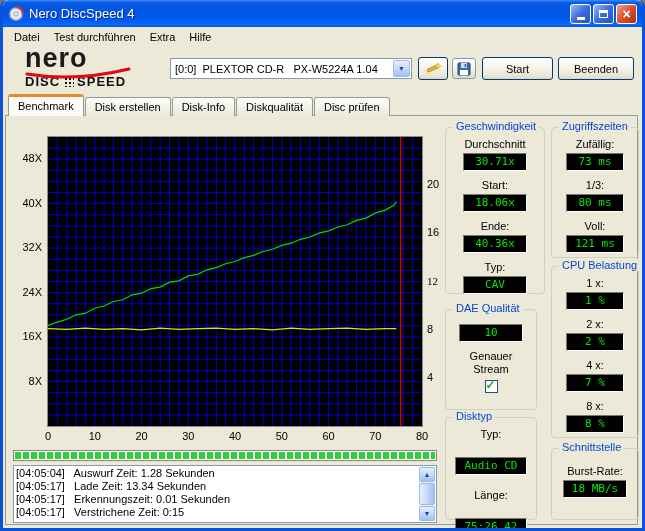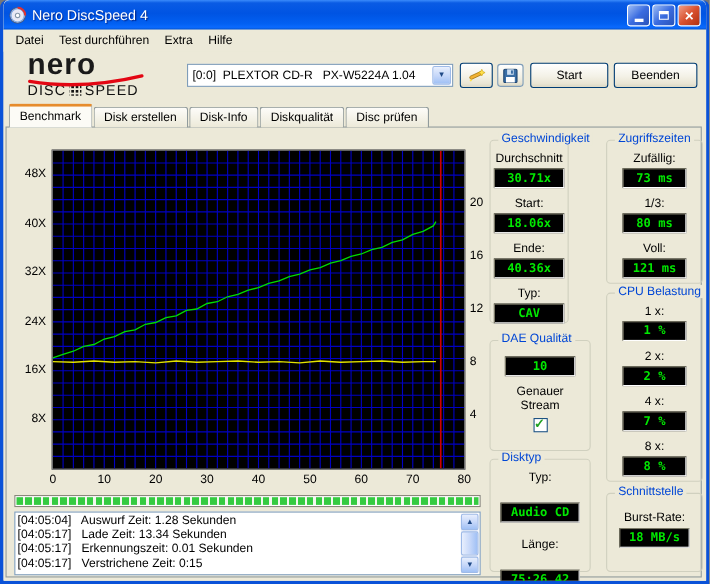--- a/index.html
+++ b/index.html
@@ -18,21 +18,21 @@
   .glyph-max{width:9px;height:8px;border:1px solid #fff;border-top:3px solid #fff;box-sizing:border-box;}
   .glyph-x{color:#fff;font-size:14px;font-weight:bold;line-height:18px;}
   
   .menubar{position:absolute;left:0;top:27px;width:639px;height:20px;background:#ECE9D8;display:flex;align-items:center;padding-left:4px;box-sizing:border-box;}
   .menuitem{font-size:11px;color:#000;padding:2px 7px;}
   
   .logo{position:absolute;left:22px;top:46px;width:130px;height:46px;}
   .logo-nero{font-size:27px;font-weight:bold;color:#1a1a1a;letter-spacing:1px;line-height:24px;}
   .logo-swoosh{position:absolute;left:0;top:20px;}
   .logo-row{display:flex;align-items:center;margin-top:4px;}
-  .logo-disc,.logo-speed{font-size:13px;font-weight:normal;color:#111;letter-spacing:1px;}
+  .logo-disc,.logo-speed{font-size:13px;font-weight:bold;color:#111;letter-spacing:1px;}
   .dots{width:11px;height:11px;margin:0 3px;background-image:radial-gradient(#111 1.2px,transparent 1.3px);background-size:4px 4px;background-position:1px 1px;}
   
   .combo{position:absolute;left:167px;top:58px;width:242px;height:21px;background:#fff;border:1px solid #7F9DB9;box-sizing:border-box;display:flex;align-items:center;}
   .combo .txt{flex:1;font-size:11px;color:#000;padding-left:4px;white-space:pre;overflow:hidden;}
   .combo .arrowbtn{width:17px;height:17px;margin:1px;border:1px solid #9EBAE8;border-radius:2px;box-sizing:border-box;
     background:linear-gradient(#E8EFFD,#C4D6F9 55%,#9FC0F5);display:flex;align-items:center;justify-content:center;color:#204a87;font-size:7px;}
   .xpbtn{position:absolute;box-sizing:border-box;border:1px solid #003C74;border-radius:3px;color:#000;
     background:linear-gradient(180deg,#fff,#f3f1e6 55%,#e9e5d4 85%,#dcd8c4);font-size:11px;
     display:flex;align-items:center;justify-content:center;}
   
@@ -59,21 +59,21 @@
   .logline{font-size:11px;line-height:13px;color:#000;white-space:pre;}
   .scrollbar{position:absolute;right:1px;top:1px;width:16px;bottom:1px;background:#EDF0F8;}
   .sbtn{position:absolute;left:0;width:16px;height:15px;border:1px solid #9EBAE8;border-radius:2px;box-sizing:border-box;
     background:linear-gradient(#E8EFFD,#C4D6F9 55%,#9FC0F5);display:flex;align-items:center;justify-content:center;font-size:7px;color:#204a87;}
   .sthumb{position:absolute;left:0;width:16px;border:1px solid #9EBAE8;border-radius:2px;box-sizing:border-box;
     background:linear-gradient(90deg,#E8EFFD,#C4D6F9 55%,#9FC0F5);}
   
   .group{position:absolute;border:1px solid #D0D0BF;border-radius:4px;box-sizing:border-box;z-index:2;}
   .gtitle{position:absolute;top:-8px;left:7px;background:#ECE9D8;padding:0 3px;color:#0046D5;font-size:11px;white-space:nowrap;}
   .plabel{font-size:11px;color:#000;text-align:center;margin-top:2px;line-height:13px;}
-  .lcd{background:#000;color:#00E800;font-family:"DejaVu Sans Mono",monospace;font-weight:bold;font-size:11px;
+  .lcd{background:#000;color:#00E800;font-family:"DejaVu Sans Mono",monospace;font-weight:normal;font-size:11px;
     text-align:center;height:16px;line-height:16px;margin:2px auto 8px;
     border-top:1px solid #7a7866;border-left:1px solid #7a7866;border-bottom:1px solid #fff;border-right:1px solid #fff;}
   .w62{width:62px;} .w56{width:56px;} .w70{width:70px;margin-top:16px;}
   .checkbox{width:13px;height:13px;background:#fff;border:1px solid #1D5281;margin:4px auto 0;position:relative;box-sizing:border-box;}
   .checkbox .mark{position:absolute;left:0px;top:-3px;color:#21A121;font-size:12px;font-weight:bold;}
 </style>
 </head>
 <body>
 
 <div id="window">
@@ -227,21 +227,21 @@
           <line x1="0" y1="22.230769230769226" x2="374" y2="22.230769230769226" stroke="#0000C4" stroke-width="1"></line>
           <line x1="0" y1="11.115384615384585" x2="374" y2="11.115384615384585" stroke="#0000C4" stroke-width="1"></line>
           <line x1="352.68199999999996" y1="0" x2="352.68199999999996" y2="289" stroke="#CC0000" stroke-width="1.5"></line>
           <polyline points="0.0,188.4 9.3,185.1 18.7,182.3 28.1,177.8 37.4,176.2 46.8,171.2 56.1,169.0 65.5,164.5 74.8,162.8 84.2,157.8 93.5,156.2 102.9,151.7 112.2,150.1 121.5,145.1 130.9,143.9 140.3,138.9 149.6,137.3 158.9,132.8 168.3,130.6 177.7,126.7 187.0,124.5 196.3,120.6 205.7,118.4 215.0,114.5 224.4,112.3 233.8,108.4 243.1,106.2 252.5,102.3 261.8,100.0 271.1,96.1 280.5,93.9 289.9,90.0 299.2,87.8 308.6,83.4 317.9,81.1 327.3,76.1 336.6,73.4 345.9,68.4 348.3,64.5" fill="none" stroke="#00DC00" stroke-width="1.2"></polyline>
           <polyline points="0.0,191.7 18.7,192.3 37.4,191.2 56.1,192.3 74.8,191.7 93.5,192.9 112.2,191.2 130.9,192.3 149.6,191.7 168.3,191.2 187.0,192.3 205.7,191.7 224.4,192.9 243.1,191.2 261.8,192.3 280.5,191.7 299.2,191.2 317.9,192.3 336.6,191.7 348.3,191.7" fill="none" stroke="#E2E200" stroke-width="1.2"></polyline>
         </svg>
     </div>
     <div id="ylab-right">
         <div class="ytickR" style="top: 54.1667px;">20</div>
         <div class="ytickR" style="top: 102.333px;">16</div>
-        <div class="ytickR" style="top: 150.5px;">12</div>
+        <div class="ytickR" style="top: 150.5px; font-family: Liberation Serif, serif;">12</div>
         <div class="ytickR" style="top: 198.667px;">8</div>
         <div class="ytickR" style="top: 246.833px;">4</div>
       </div>
     <div id="xlab">
         <div class="xtick" style="left: 24px;">0</div>
         <div class="xtick" style="left: 70.75px;">10</div>
         <div class="xtick" style="left: 117.5px;">20</div>
         <div class="xtick" style="left: 164.25px;">30</div>
         <div class="xtick" style="left: 211px;">40</div>
         <div class="xtick" style="left: 257.75px;">50</div>
@@ -262,21 +262,21 @@
       <div class="logline">[04:05:17]   Erkennungszeit: 0.01 Sekunden</div>
       <div class="logline">[04:05:17]   Verstrichene Zeit: 0:15</div>
     </div>
     <div class="scrollbar">
       <div class="sbtn" style="top:0;">▲</div>
       <div class="sthumb" style="top:16px;bottom:16px;"></div>
       <div class="sbtn" style="bottom:0;">▼</div>
     </div>
   </div>
 
-  <div class="group" style="left:442px;top:127px;width:72px;height:167px;padding-top:8px;">
+  <div class="group" style="left:442px;top:127px;width:100px;height:167px;padding-top:8px;">
     <span class="gtitle">Geschwindigkeit</span>
     <div class="plabel">Durchschnitt</div>
     <div class="lcd w62">30.71x</div>
     <div class="plabel">Start:</div>
     <div class="lcd w62">18.06x</div>
     <div class="plabel">Ende:</div>
     <div class="lcd w62">40.36x</div>
     <div class="plabel">Typ:</div>
     <div class="lcd w62">CAV</div>
   </div>

